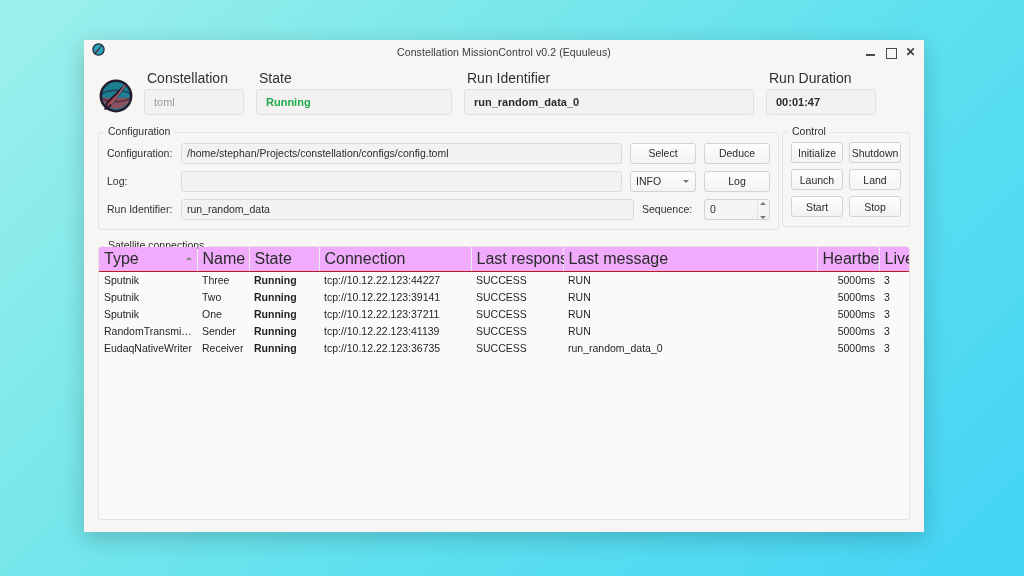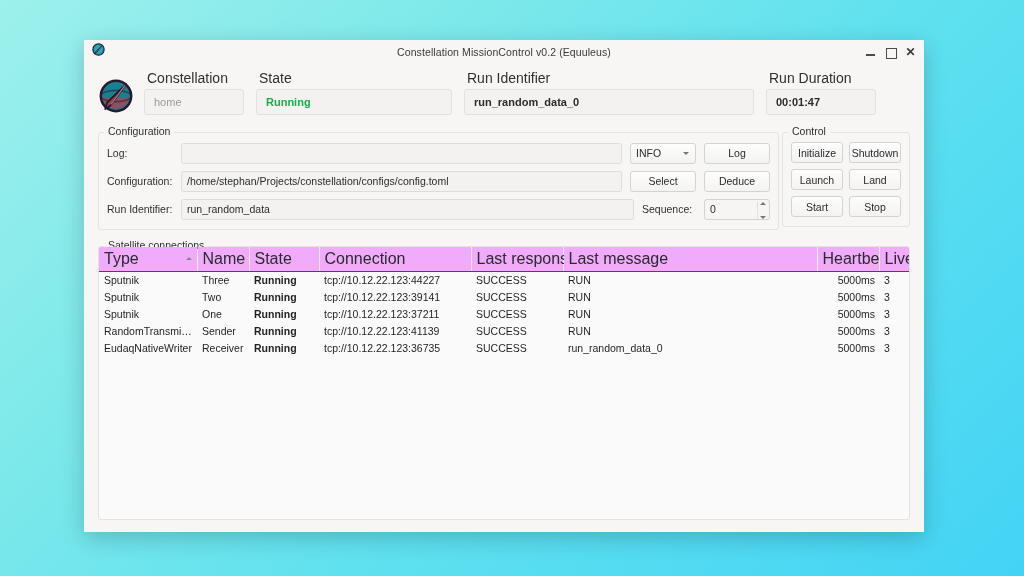--- a/index.html
+++ b/index.html
@@ -266,21 +266,21 @@
         <circle cx="16" cy="16" r="13.5" fill="#1b7f92" stroke="#241c2e" stroke-width="2.2"></circle>
         <path d="M3.5 17.5 A12.8 12.8 0 0 0 28.5 17.5 Z" fill="#b2414f" opacity="0.75"></path>
         <ellipse cx="16" cy="16" rx="13.5" ry="5" fill="none" stroke="#241c2e" stroke-width="1.4" opacity="0.55"></ellipse>
         <path d="M25 5.5 L10.5 25 L6.5 27.5 L8 22 Z" fill="#b2414f" stroke="#241c2e" stroke-width="1.7" stroke-linejoin="round"></path>
         <path d="M24 6.5 L11.5 23.5" stroke="#e08a93" stroke-width="1.1" opacity="0.8"></path>
       </svg>
     </span>
 
     <div class="hfield">
       <span class="hlabel">Constellation</span>
-      <div class="hbox muted w-constellation">home</div>
+      <div class="hbox muted w-constellation">toml</div>
     </div>
 
 
     <div class="hfield">
       <span class="hlabel">State</span>
       <div class="hbox green w-state">Running</div>
     </div>
 
     <div class="hfield">
       <span class="hlabel">Run Identifier</span>
@@ -291,36 +291,36 @@
       <span class="hlabel">Run Duration</span>
       <div class="hbox bold w-dur">00:01:47</div>
     </div>
   </div>
 
   <div id="midrow">
 
     <div id="cfg-group" class="groupwrap">
       <span class="grouptitle">Configuration</span>
       <div class="groupbox">
+
+        <div class="cfg-row">
+          <span class="cfg-lbl">Configuration:</span>
+          <div class="inp">/home/stephan/Projects/constellation/configs/config.toml</div>
+          <div class="btn" style="margin-left:8px">Select</div>
+          <div class="btn" style="margin-left:8px">Deduce</div>
+        </div>
 
         <div class="cfg-row">
           <span class="cfg-lbl">Log:</span>
           <div class="inp"></div>
           <div class="sel" style="margin-left:8px">
             <span>INFO</span>
             <span class="caret"></span>
           </div>
           <div class="btn" style="margin-left:8px">Log</div>
-        </div>
-
-        <div class="cfg-row">
-          <span class="cfg-lbl">Configuration:</span>
-          <div class="inp">/home/stephan/Projects/constellation/configs/config.toml</div>
-          <div class="btn" style="margin-left:8px">Select</div>
-          <div class="btn" style="margin-left:8px">Deduce</div>
         </div>
 
         <div class="cfg-row">
           <span class="cfg-lbl">Run Identifier:</span>
           <div class="inp">run_random_data</div>
           <span class="cfg-lbl" style="margin-left:8px;width:62px">Sequence:</span>
           <div class="spin">
             <span>0</span>
             <span class="arrows">
               <span class="up"></span>

